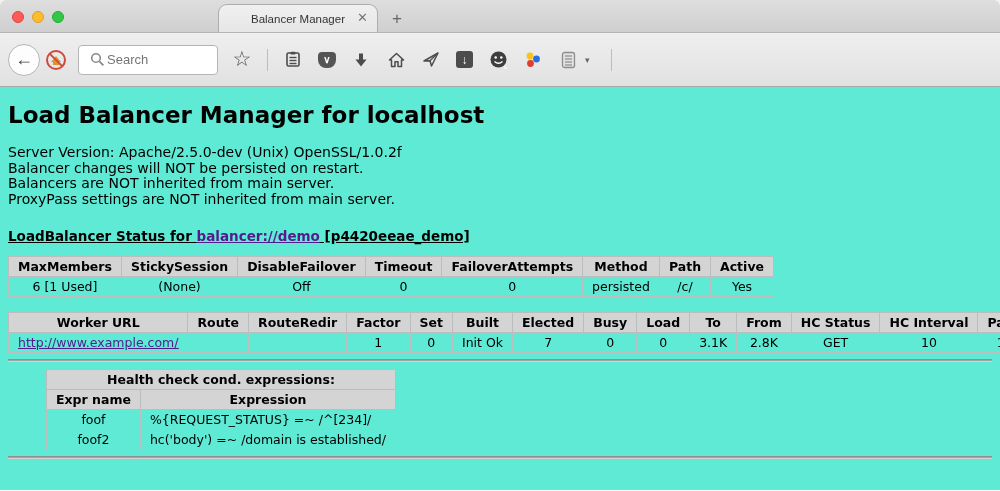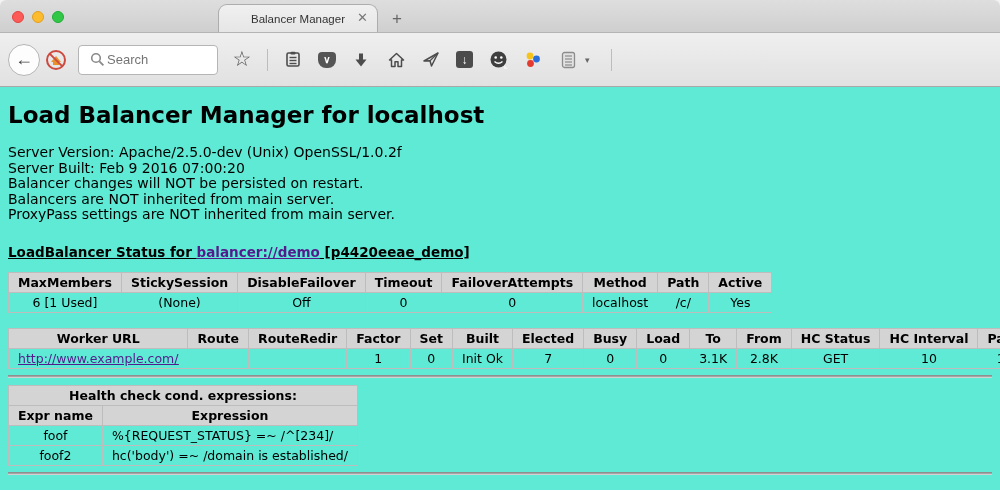--- a/index.html
+++ b/index.html
@@ -115,21 +115,21 @@
     text-align: center;
     height: 20px;
     white-space: nowrap;
   }
   .content th { background: #d4d4d4; font-weight: bold; }
   td.left, th.left-pad { text-align: center; text-decoration: underline; }
   .worker-table { margin-top: 15px; width: 962px; }
   .worker-table td a { color: #551a8b; }
   hr.rule { border: none; height: 3px; background: linear-gradient(#8f8f8f 35%, #e9e9e9); margin: 6px 0 7px 0; }
   .health-table td.expr { text-align: left; }
-  .health-table { margin-top: 1px; }
+  .health-table { margin-top: 1px; margin-left: 38px; }
 </style>
 </head>
 <body>
 
 <div class="window">
 
   <div class="titlebar">
     <div class="traffic">
       <span class="light-red"></span>
       <span class="light-yellow"></span>
@@ -225,21 +225,20 @@
       <span class="vdiv" style="margin-left:6px;"></span>
 
     </div>
   </div>
 
   <div class="content">
     <h1 class="pagetitle">Load Balancer Manager for localhost</h1>
 
     <div class="info">
       <p>Server Version: Apache/2.5.0-dev (Unix) OpenSSL/1.0.2f</p>
-      <p>Server Built: Feb 9 2016 07:00:20</p>
       <p>Balancer changes will NOT be persisted on restart.</p>
       <p>Balancers are NOT inherited from main server.</p>
       <p>ProxyPass settings are NOT inherited from main server.</p>
     </div>
 
     <div class="statusline">
       <span>LoadBalancer Status for </span><a class="blink" href="#">balancer://demo</a><span> [p4420eeae_demo]</span>
     </div>
 
     <table class="balancer-table">
@@ -253,21 +252,21 @@
         <th>Method</th>
         <th>Path</th>
         <th>Active</th>
       </tr>
       <tr>
         <td>6 [1 Used]</td>
         <td>(None)</td>
         <td>Off</td>
         <td>0</td>
         <td>0</td>
-        <td>localhost</td>
+        <td>persisted</td>
         <td>/c/</td>
         <td>Yes</td>
       </tr>
     </tbody>
       </table>
 
     <table class="worker-table">
       <tbody>
           <tr>
         <th style="width:170px">Worker URL</th>

